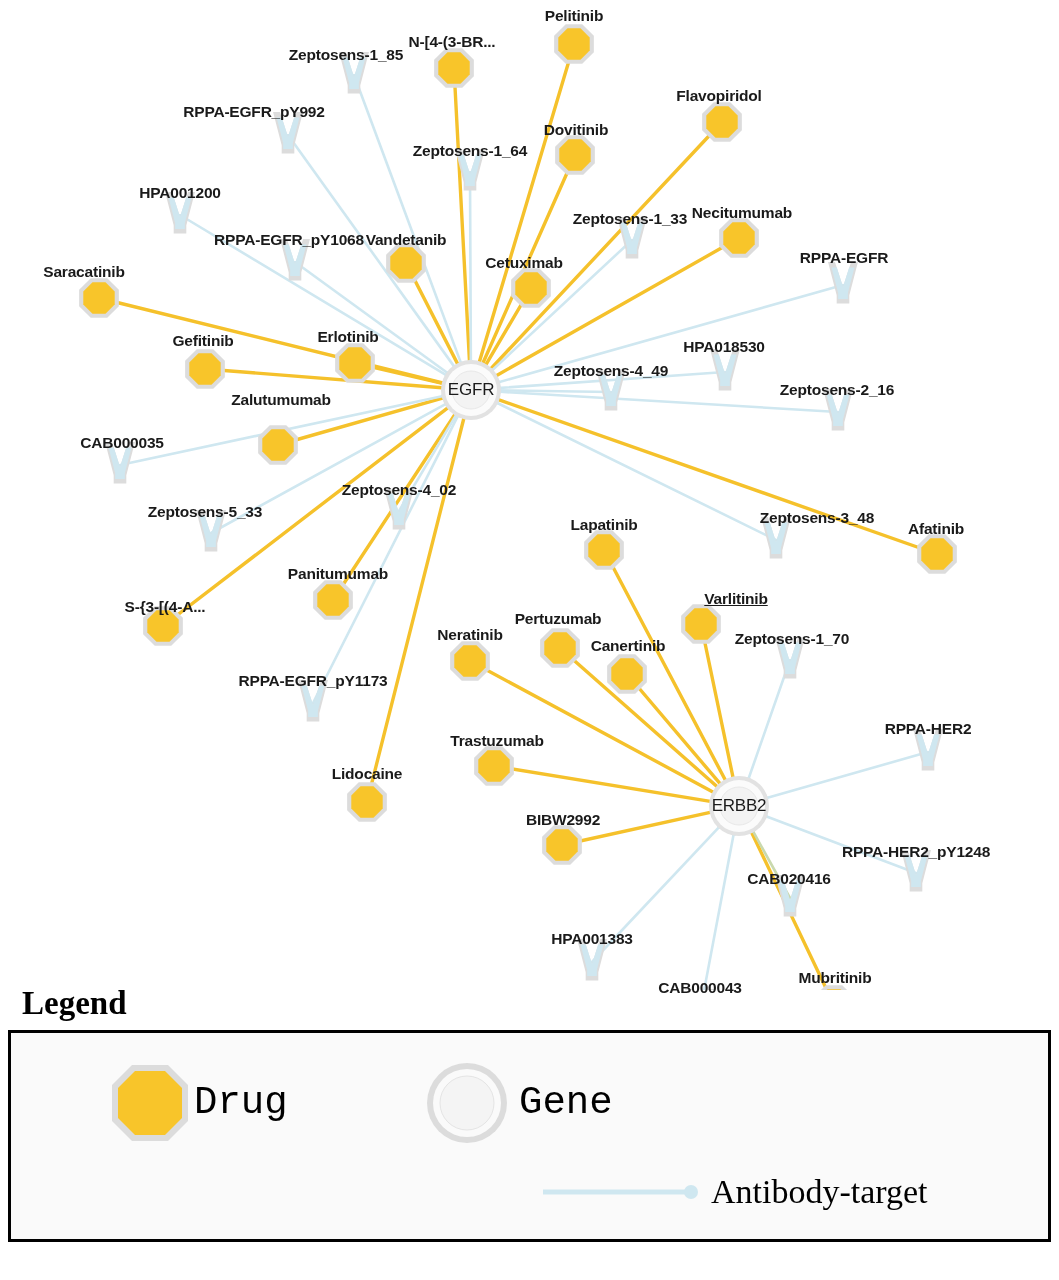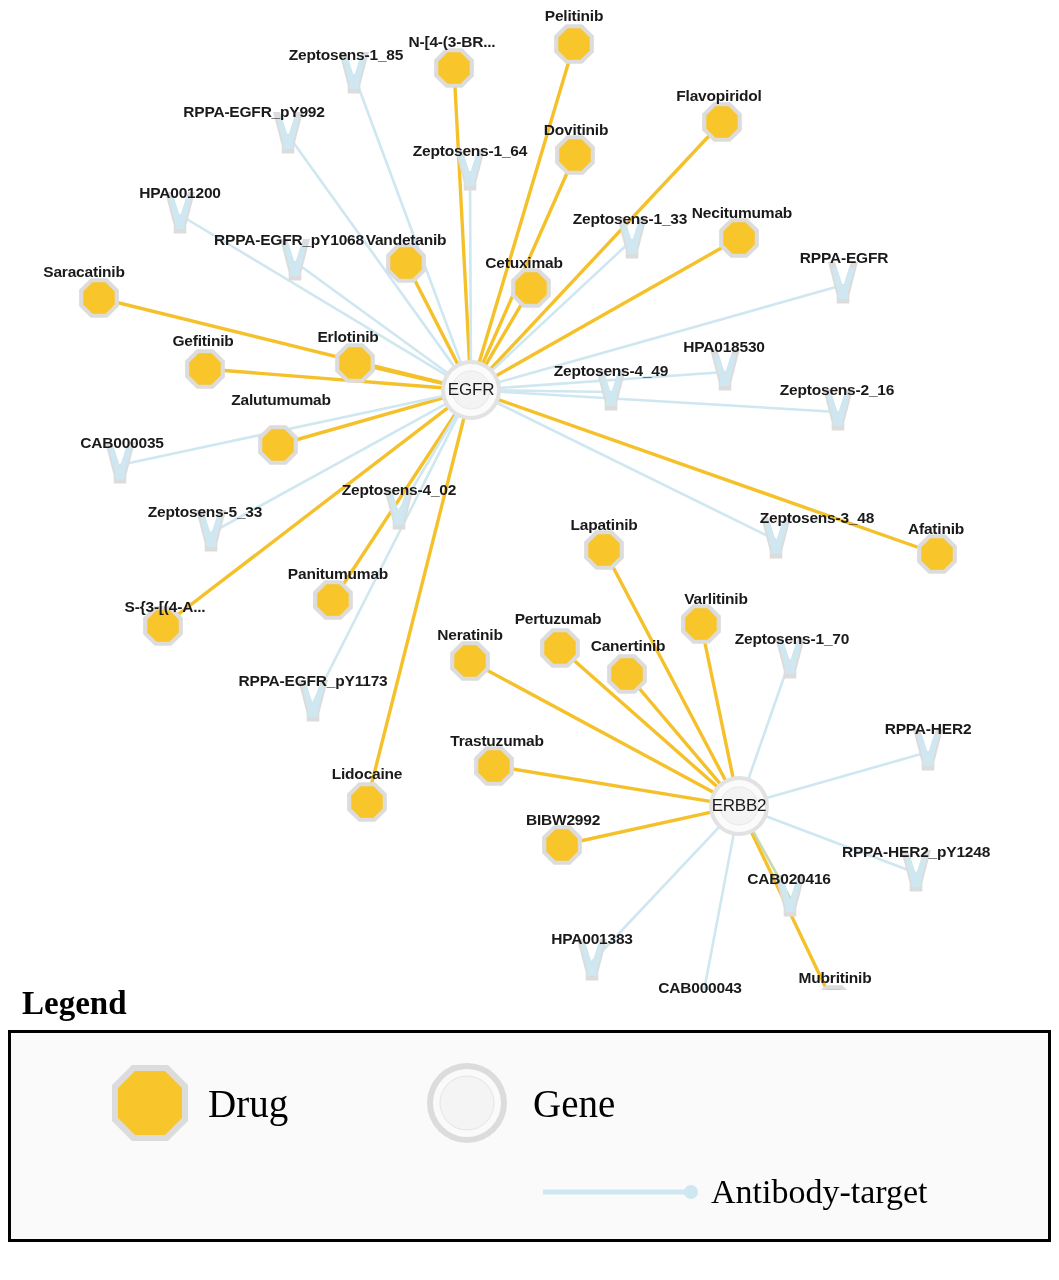--- a/index.html
+++ b/index.html
@@ -62,24 +62,23 @@
     left: 0;
     width: 100%;
     height: 110px;
   }
   .legend-item {
     position: absolute;
     display: flex;
     align-items: center;
   }
   .legend-text {
-    font-family: Liberation Serif, serif;
+    font-family: Liberation Mono, monospace;
     font-size: 39px;
     color: #000;
-    margin-left: 14px;
   }
   .legend-row2 {
     position: absolute;
     top: 140px;
     left: 0;
     width: 100%;
     height: 60px;
   }
   .legend-edge-item {
     position: absolute;
@@ -473,21 +472,21 @@
       <div class="node-label" style="left: 742px; top: 213px;">Necitumumab</div>
       <div class="node-label" style="left: 406px; top: 240px;">Vandetanib</div>
       <div class="node-label" style="left: 524px; top: 263px;">Cetuximab</div>
       <div class="node-label" style="left: 84px; top: 272px;">Saracatinib</div>
       <div class="node-label" style="left: 348px; top: 337px;">Erlotinib</div>
       <div class="node-label" style="left: 203px; top: 341px;">Gefitinib</div>
       <div class="node-label" style="left: 281px; top: 400px;">Zalutumumab</div>
       <div class="node-label" style="left: 936px; top: 529px;">Afatinib</div>
       <div class="node-label" style="left: 604px; top: 525px;">Lapatinib</div>
       <div class="node-label" style="left: 338px; top: 574px;">Panitumumab</div>
-      <div class="node-label" style="left: 716px; top: 599px;">Varlitinib</div>
+      <div class="node-label" style="left: 736px; top: 599px; text-decoration: underline;">Varlitinib</div>
       <div class="node-label" style="left: 165px; top: 607px;">S-{3-[(4-A...</div>
       <div class="node-label" style="left: 558px; top: 619px;">Pertuzumab</div>
       <div class="node-label" style="left: 470px; top: 635px;">Neratinib</div>
       <div class="node-label" style="left: 628px; top: 646px;">Canertinib</div>
       <div class="node-label" style="left: 497px; top: 741px;">Trastuzumab</div>
       <div class="node-label" style="left: 367px; top: 774px;">Lidocaine</div>
       <div class="node-label" style="left: 563px; top: 820px;">BIBW2992</div>
       <div class="node-label" style="left: 835px; top: 978px;">Mubritinib</div>
       <div class="node-label" style="left: 346px; top: 55px;">Zeptosens-1_85</div>
       <div class="node-label" style="left: 254px; top: 112px;">RPPA-EGFR_pY992</div>

